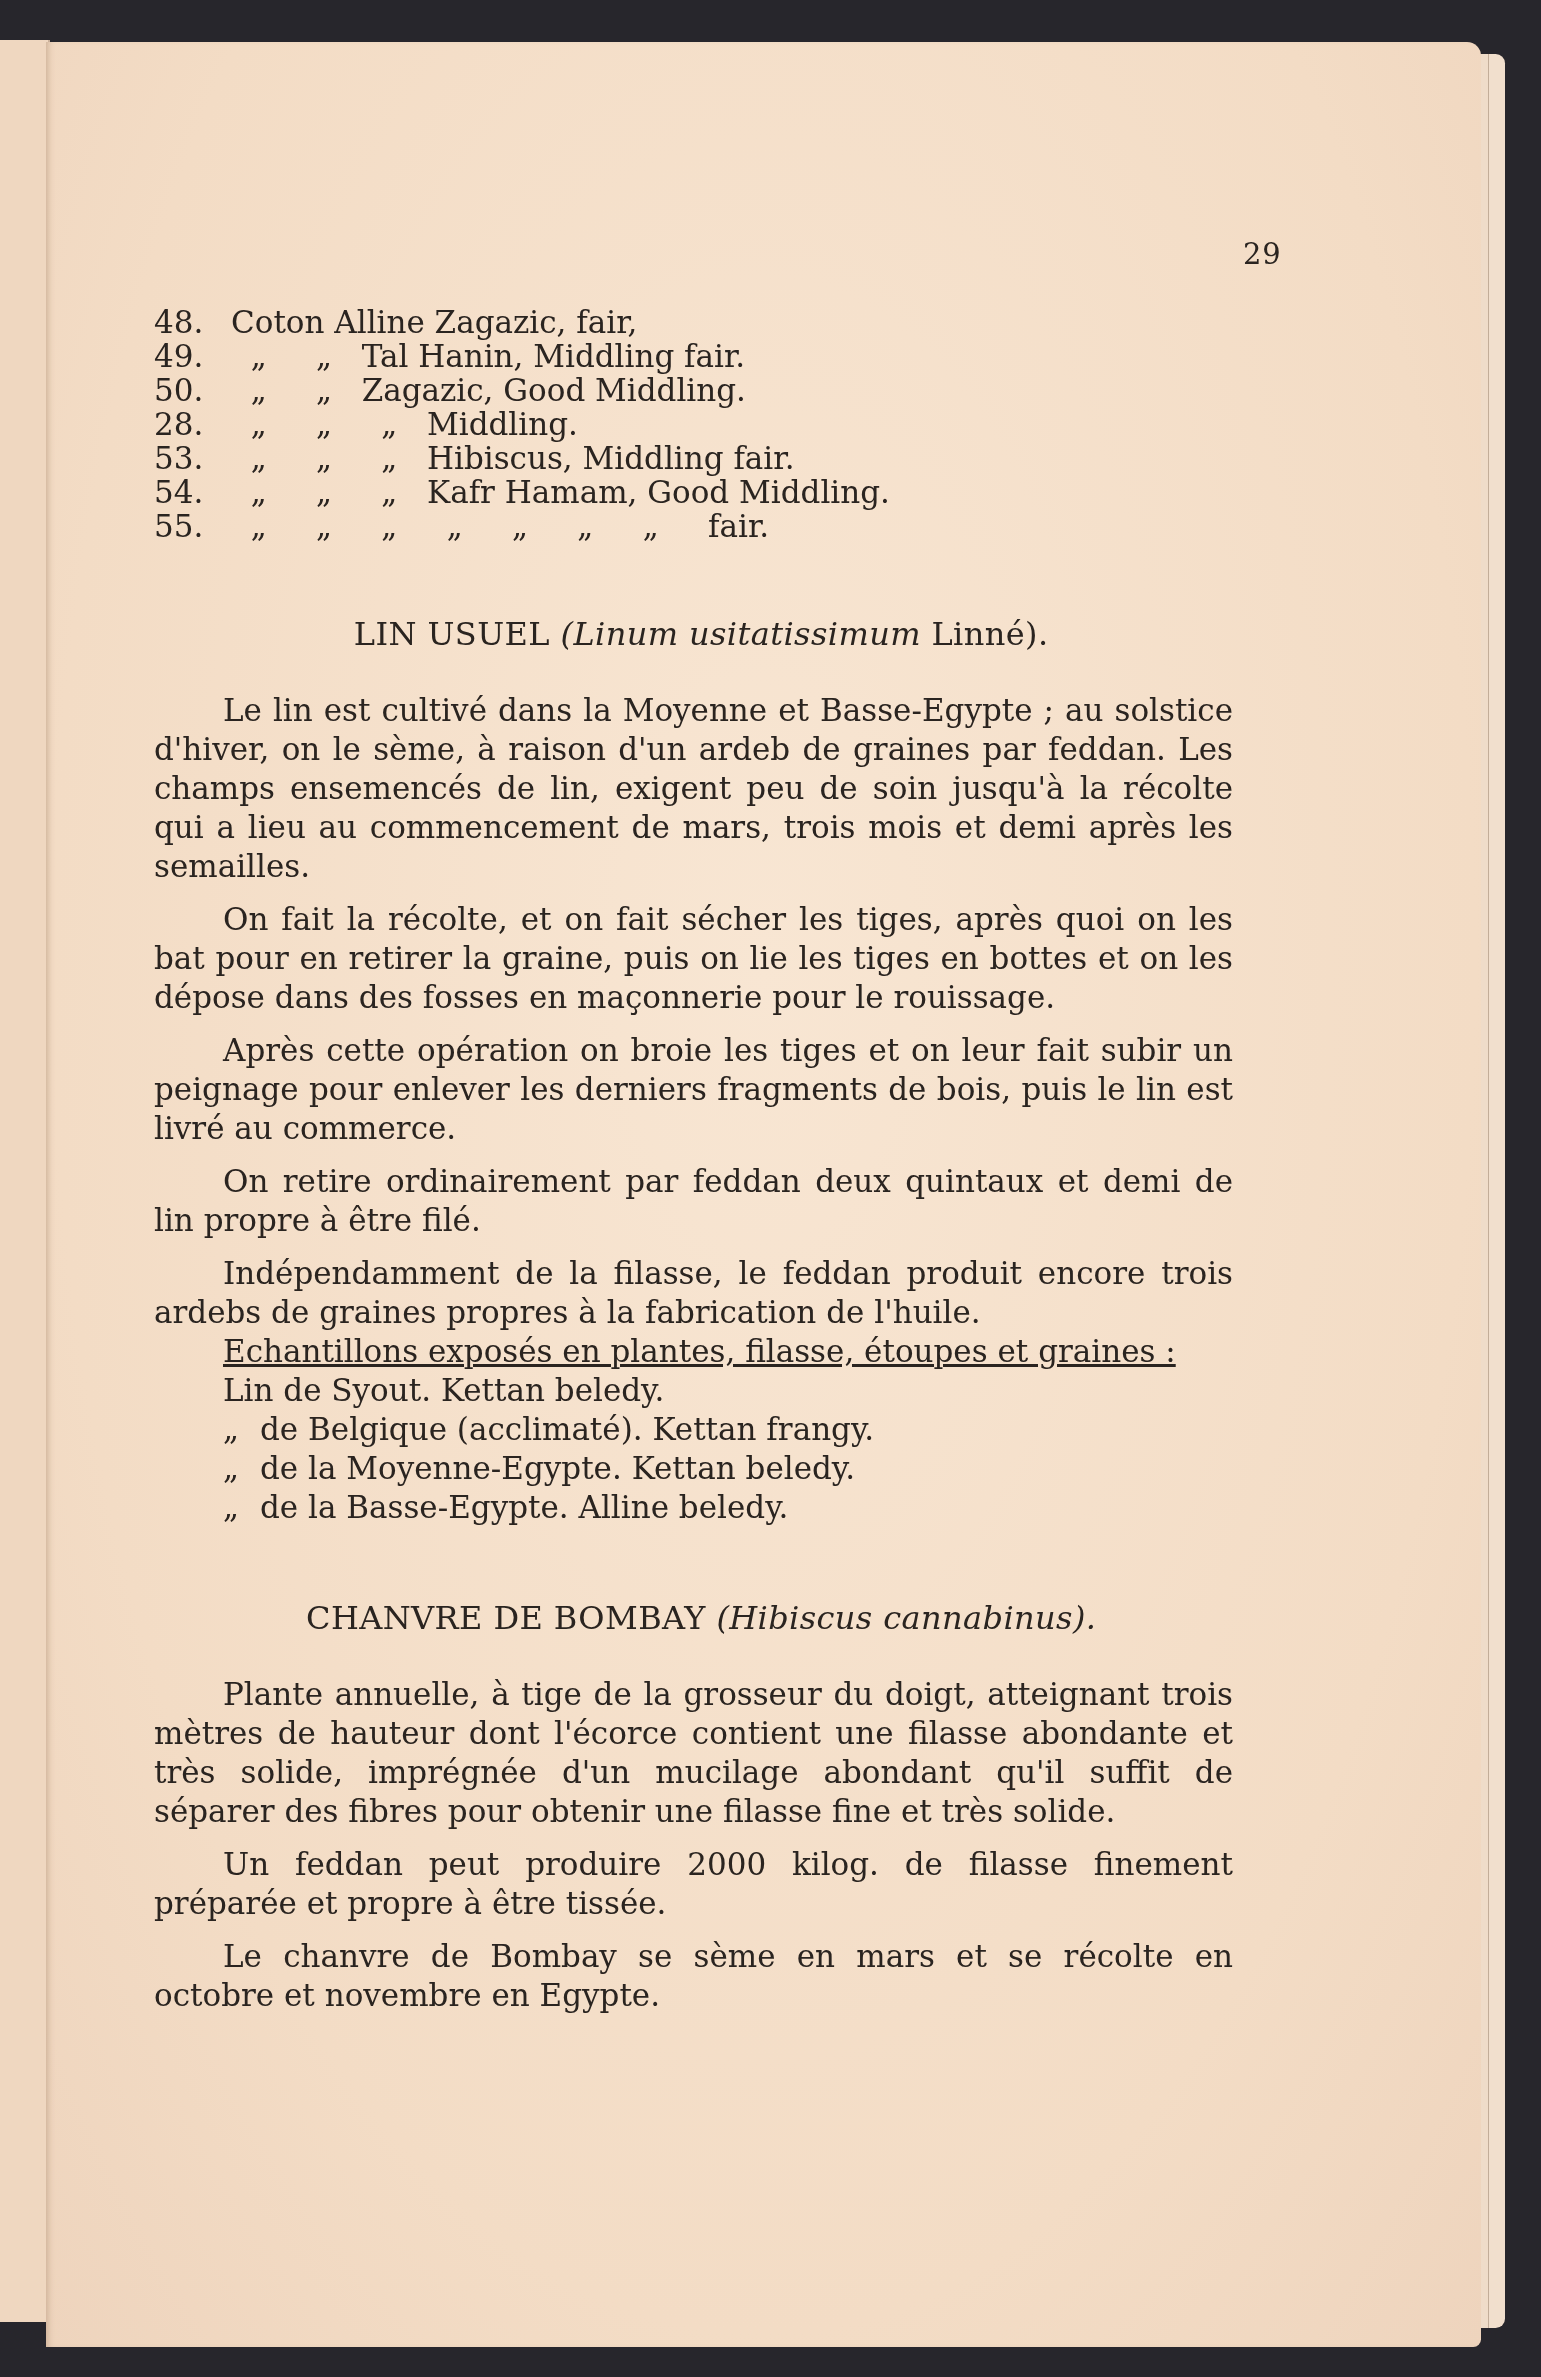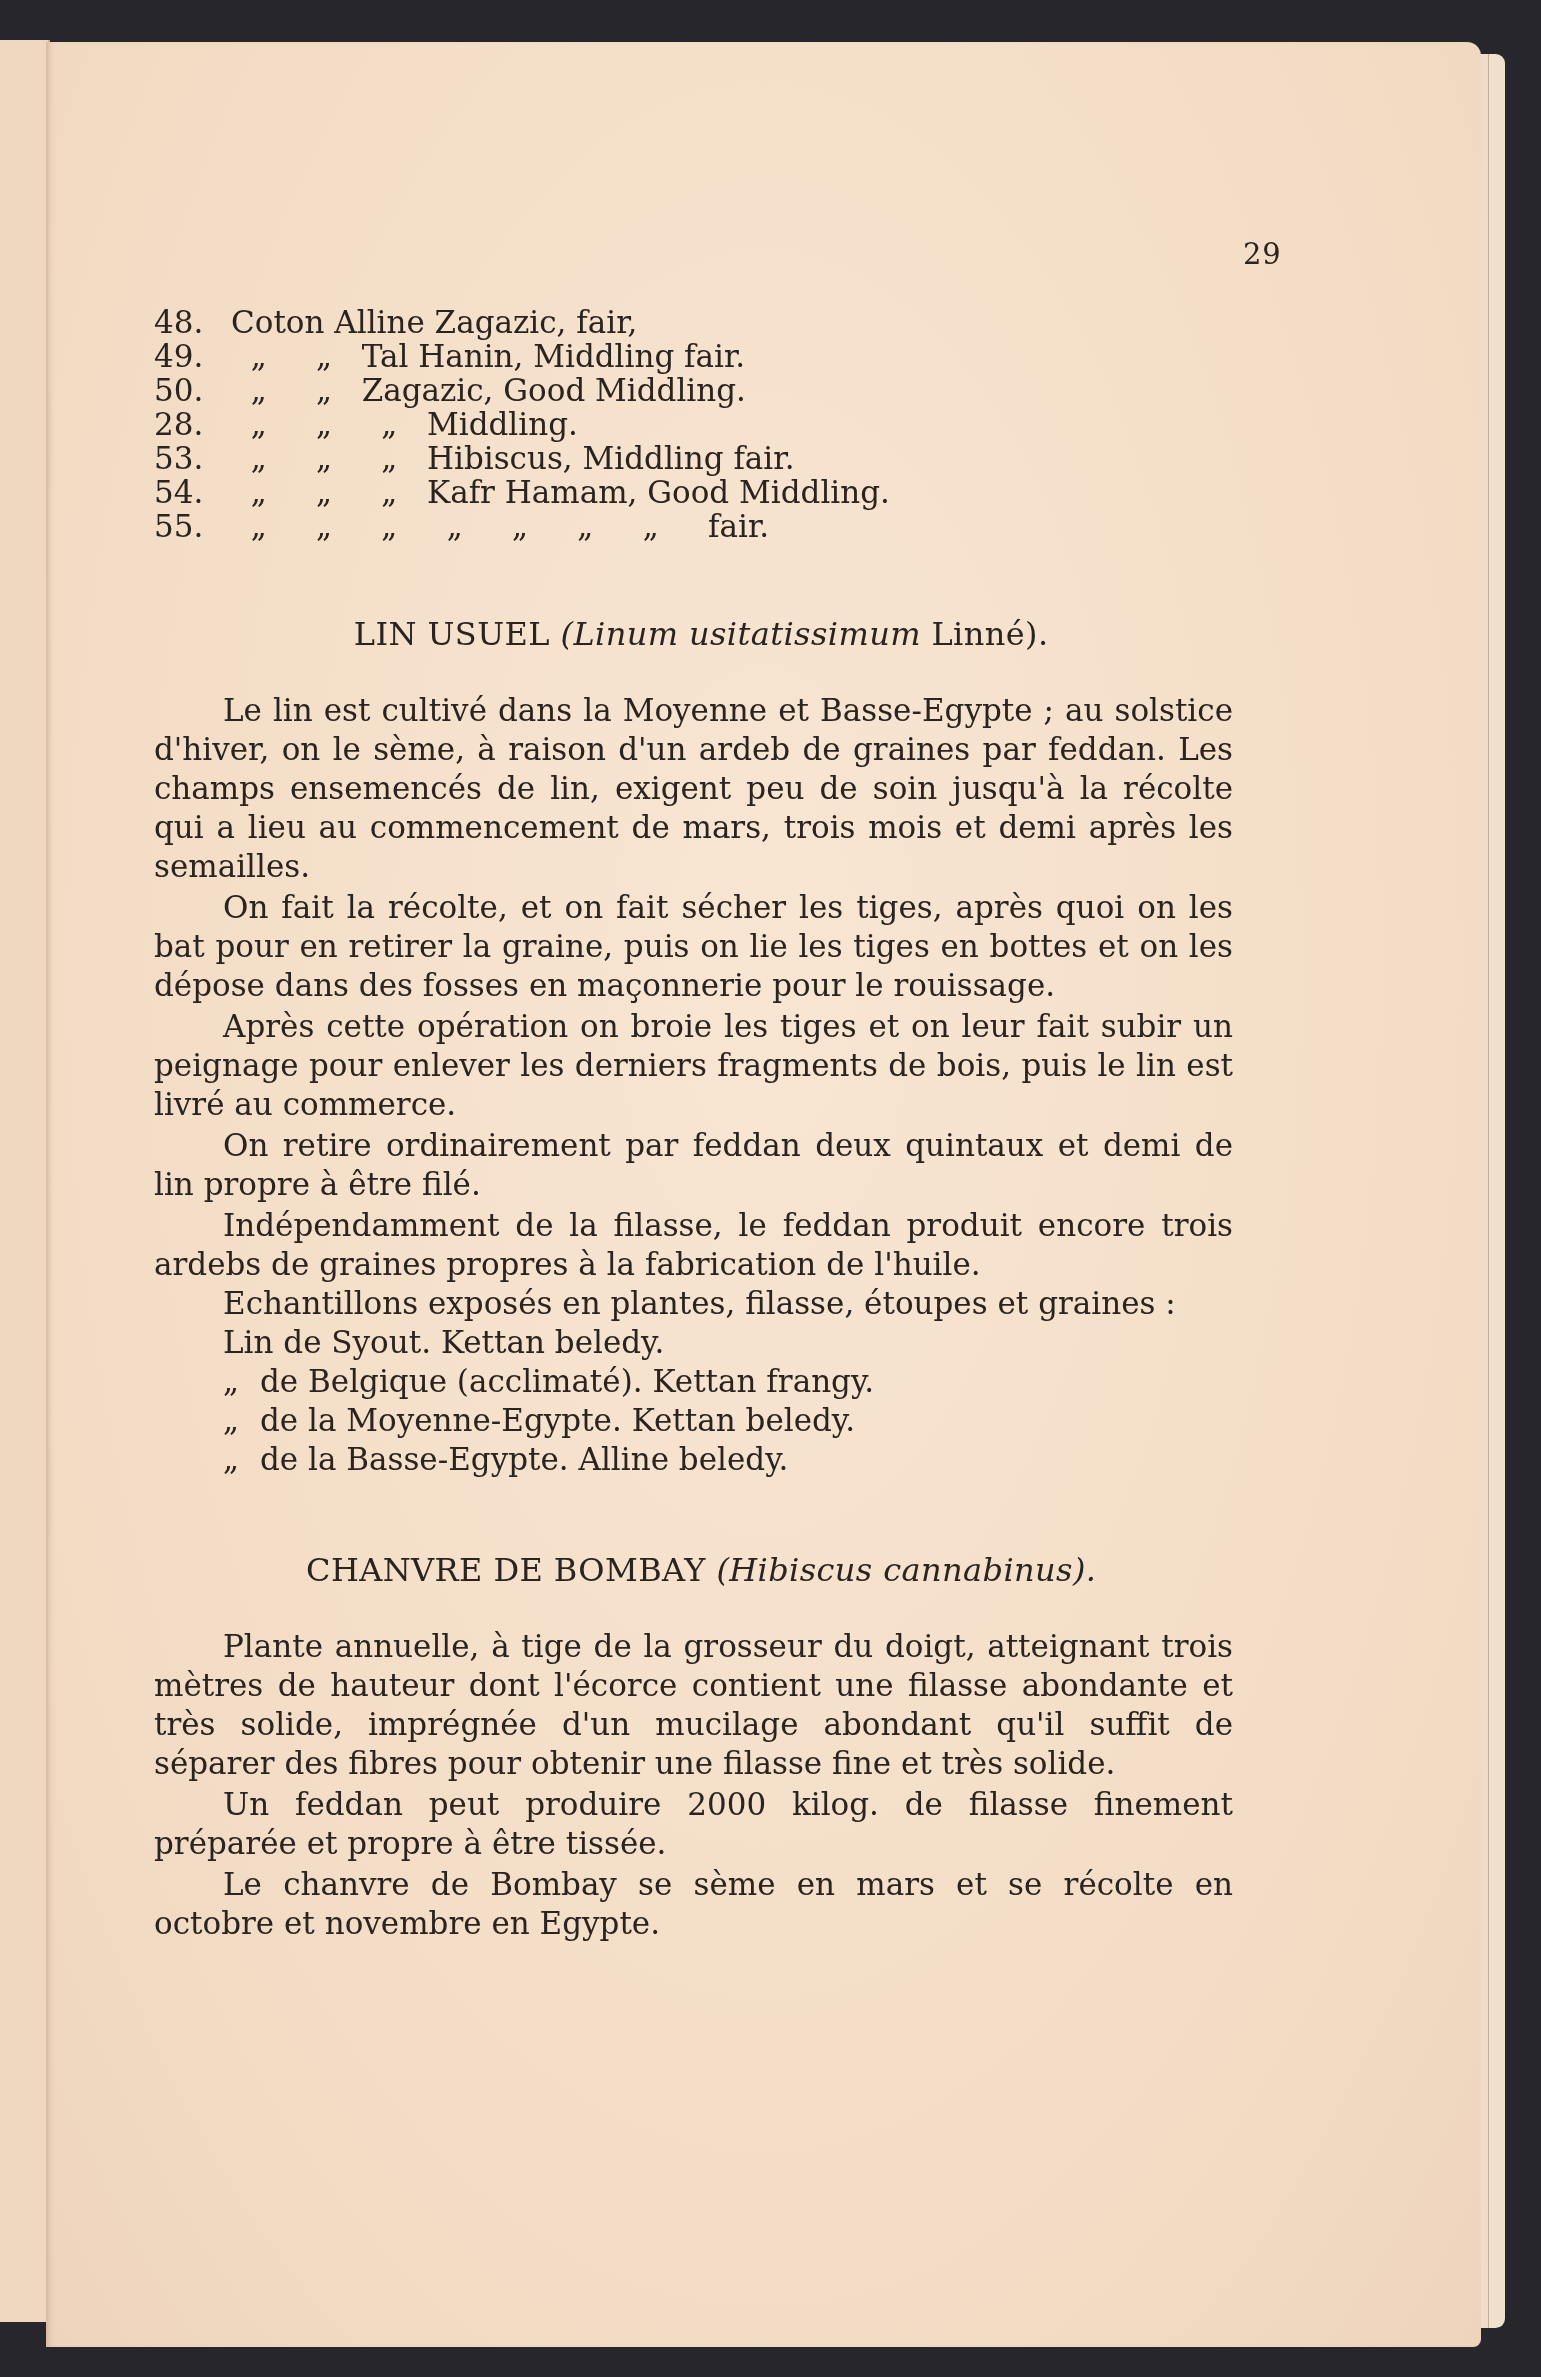--- a/index.html
+++ b/index.html
@@ -34,22 +34,22 @@
     font-size:31px; line-height:39px;
   }
   .list-row { display:flex; white-space:pre; height:34px; line-height:34px;align-items:flex-end; }
   .list-row .num { width:77px; }
   .section-title {
     text-align:center; font-size:32px; letter-spacing:0.4px;
     margin-top:72px; margin-bottom:37px; padding-left:15.4px;
   }
   .section-title i { font-style:italic; }
   p.para { margin:0; text-indent:69px; text-align:justify; }
-  p.para + p.para { margin-top:2px; }
-  .samples-intro { margin:0; padding-left:69px; }
+  p.para + p.para { margin-top:14px; }
+  .samples-intro { margin:0; padding-left:69px;text-decoration:underline; }
   .sample { margin:0; padding-left:69px; }
   .sample .q { display:inline-block; width:37px; }
 </style>
 </head>
 <body>
 
 <div class="scan-bg"></div>
 <div class="prev-page"></div>
 <div class="page-stack"></div>
 

